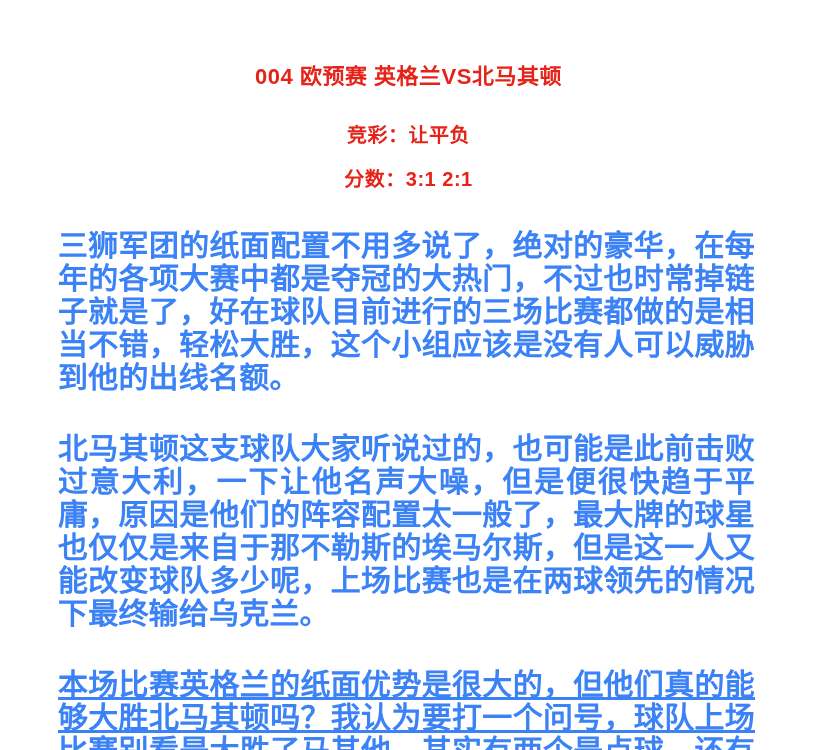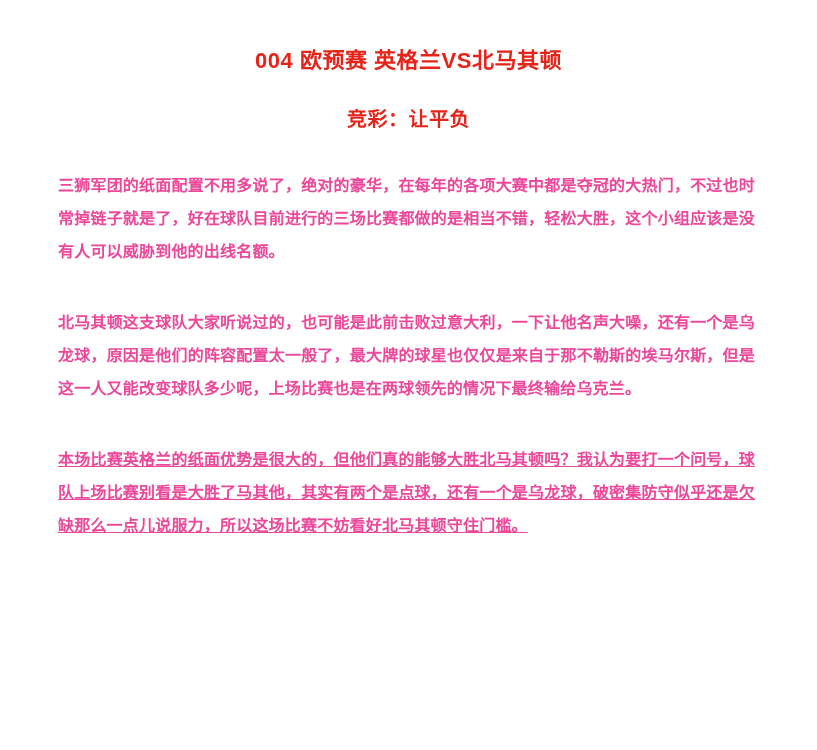--- a/index.html
+++ b/index.html
@@ -18,21 +18,21 @@
   .page {
     position: relative;
     width: 817px;
     height: 750px;
     background: #ffffff;
     box-sizing: border-box;
   }
 
   
   .headings {
-    padding-top: 48px;
+    padding-top: 64px;
     text-align: center;
   }
 
   .heading-line {
     color: #e52319;
     font-weight: bold;
     letter-spacing: 0.5px;
     line-height: 1.2;
   }
 
@@ -52,22 +52,22 @@
   }
 
   
   .body-block {
     margin-top: 38px;
     padding-left: 58px;
     padding-right: 62px;
   }
 
   .paragraph {
-    color: #ec4899;
-    font-size: 16px;
+    color: #3b82f6;
+    font-size: 30px;
     font-weight: bold;
     line-height: 33px;
     letter-spacing: 0.2px;
     text-align: justify;
     text-justify: inter-ideograph;
     margin: 0 0 38px 0;
     word-break: break-all;
   }
 
   .paragraph:last-child {
@@ -76,21 +76,22 @@
   }
 </style>
 </head>
 <body>
 
 <div class="page">
 
   <div class="headings">
     <div class="heading-line heading-title">004 欧预赛 英格兰VS北马其顿</div>
     <div class="heading-line heading-sub">竞彩：让平负</div>
+    <div class="heading-line heading-score">分数：3:1 2:1</div>
   </div>
 
   <div class="body-block">
     <p class="paragraph">三狮军团的纸面配置不用多说了，绝对的豪华，在每年的各项大赛中都是夺冠的大热门，不过也时常掉链子就是了，好在球队目前进行的三场比赛都做的是相当不错，轻松大胜，这个小组应该是没有人可以威胁到他的出线名额。</p>
-    <p class="paragraph">北马其顿这支球队大家听说过的，也可能是此前击败过意大利，一下让他名声大噪，还有一个是乌龙球，原因是他们的阵容配置太一般了，最大牌的球星也仅仅是来自于那不勒斯的埃马尔斯，但是这一人又能改变球队多少呢，上场比赛也是在两球领先的情况下最终输给乌克兰。</p>
+    <p class="paragraph">北马其顿这支球队大家听说过的，也可能是此前击败过意大利，一下让他名声大噪，但是便很快趋于平庸，原因是他们的阵容配置太一般了，最大牌的球星也仅仅是来自于那不勒斯的埃马尔斯，但是这一人又能改变球队多少呢，上场比赛也是在两球领先的情况下最终输给乌克兰。</p>
     <p class="paragraph">本场比赛英格兰的纸面优势是很大的，但他们真的能够大胜北马其顿吗？我认为要打一个问号，球队上场比赛别看是大胜了马其他，其实有两个是点球，还有一个是乌龙球，破密集防守似乎还是欠缺那么一点儿说服力，所以这场比赛不妨看好北马其顿守住门槛。</p>
   </div>
 
 </div>
 
 </body></html>

